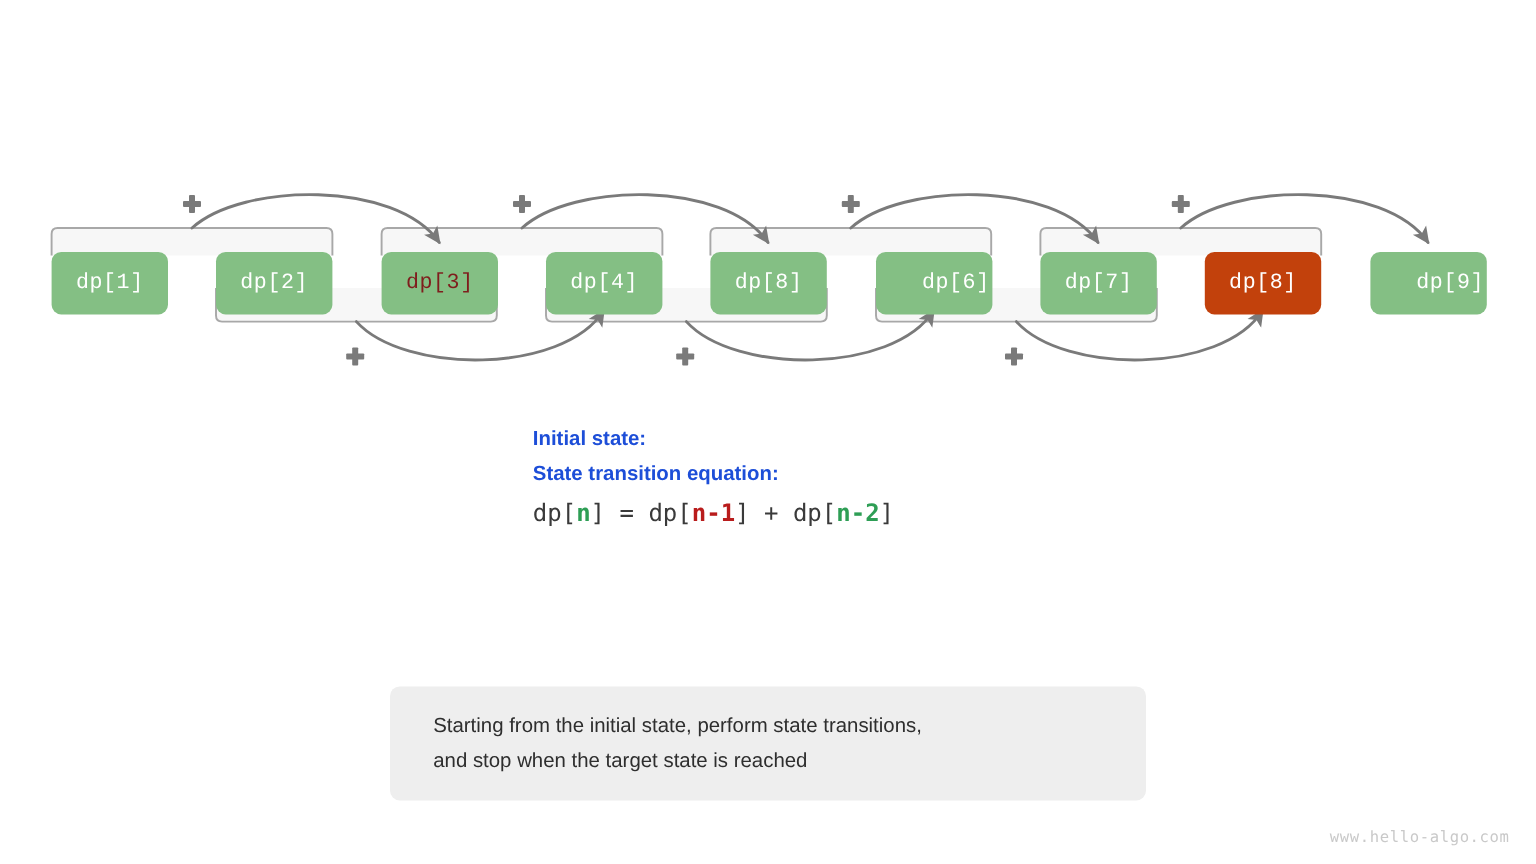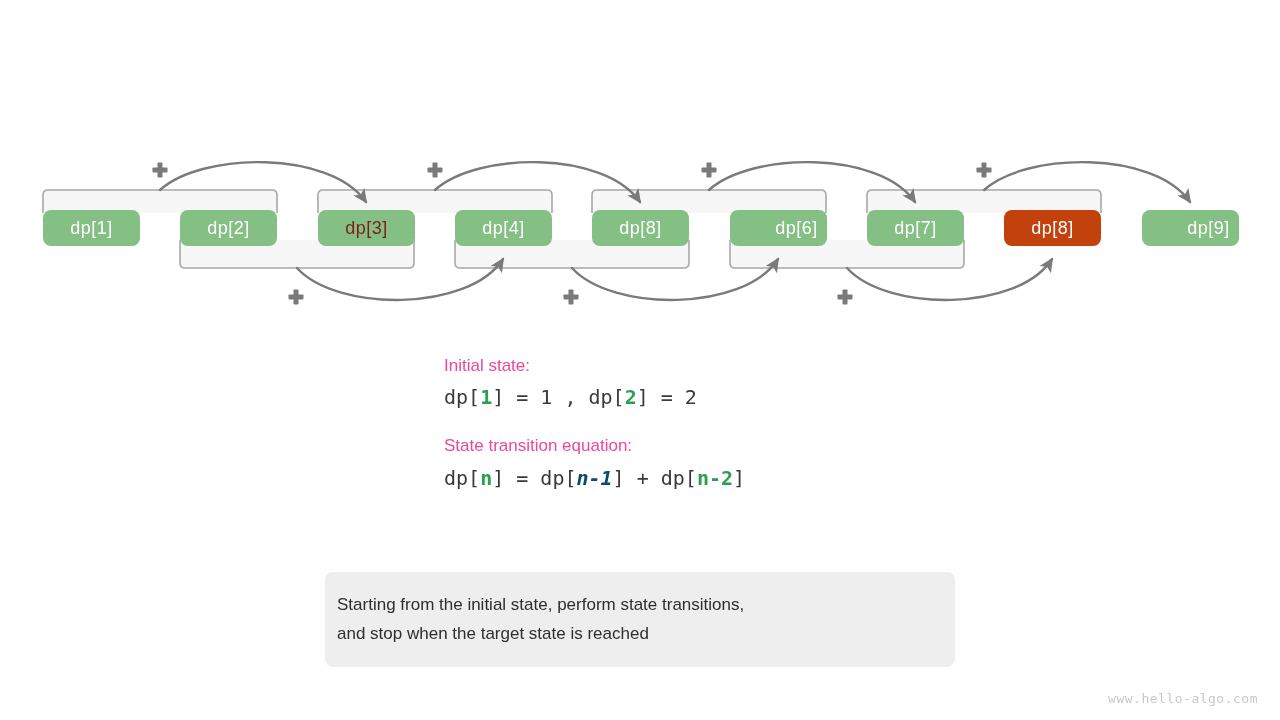--- a/index.html
+++ b/index.html
@@ -24,45 +24,45 @@
     width: 1280px; height: 340px;
   }
   #diagram-svg {
     position: absolute;
     left: 0; top: 0;
     width: 1280px; height: 340px;
   }
   .cell {
     position: absolute;
     width: 97px;
-    height: 36px;
+    height: 52px;
     border-radius: 8px;
     background: #84bf84;
     color: #ffffff;
-    font-family: Liberation Sans, sans-serif;
+    font-family: Liberation Mono, monospace;
     font-size: 18px;
     letter-spacing: 0.5px;
     display: flex;
     align-items: center;
     justify-content: center;
     z-index: 3;
   }
 
   
   #explain {
     position: absolute;
     left: 444px;
     top: 356px;
     width: 520px;
   }
   .exp-head {
     font-family: "Liberation Sans", sans-serif;
     font-size: 17px;
-    font-weight: normal;
-    color: #ec4899;
+    font-weight: bold;
+    color: #1d4ed8;
     margin: 0 0 9px 0;
     line-height: 1.2;
   }
   .exp-formula {
     font-family: "DejaVu Sans Mono", "Liberation Mono", monospace;
     font-size: 20px;
     color: #3a3a3a;
     margin: 0 0 26px 0;
     line-height: 1.25;
     white-space: pre;
@@ -79,21 +79,21 @@
     background: #eeeeee;
     border-radius: 8px;
     display: flex;
     align-items: center;
   }
   #note-text {
     font-family: "Liberation Sans", sans-serif;
     font-size: 17px;
     color: #2e2e2e;
     line-height: 1.65;
-    padding: 0 12px;
+    padding: 0 36px;
     white-space: pre-line;
   }
 
   
   #watermark {
     position: absolute;
     right: 22px;
     bottom: 14px;
     font-family: "DejaVu Sans Mono", "Liberation Mono", monospace;
     font-size: 13px;
@@ -173,23 +173,22 @@
         <div class="cell" style="left: 592px; top: 210px; background: rgb(132, 191, 132); color: rgb(255, 255, 255);">dp[8]</div>
         <div class="cell" style="left: 730px; top: 210px; background: rgb(132, 191, 132); color: rgb(255, 255, 255); padding-left: 36px;">dp[6]</div>
         <div class="cell" style="left: 867px; top: 210px; background: rgb(132, 191, 132); color: rgb(255, 255, 255);">dp[7]</div>
         <div class="cell" style="left: 1004px; top: 210px; background: #c2410c; color: rgb(255, 255, 255);">dp[8]</div>
         <div class="cell" style="left: 1142px; top: 210px; background: rgb(132, 191, 132); color: rgb(255, 255, 255); padding-left: 36px;">dp[9]</div>
       </div>
   </div>
 
   <div id="explain">
     <p class="exp-head">Initial state:</p>
-    <p class="exp-formula" id="f-initial"><span>dp[</span><span class="hl" style="color: rgb(46, 158, 85);">1</span><span>] = 1 , dp[</span><span class="hl" style="color: rgb(46, 158, 85);">2</span><span>] = 2</span></p>
     <p class="exp-head">State transition equation:</p>
-    <p class="exp-formula" id="f-transition"><span>dp[</span><span class="hl" style="color: rgb(46, 158, 85);">n</span><span>] = dp[</span><span class="hl" style="color: #0c4a6e; font-style: italic;">n-1</span><span>] + dp[</span><span class="hl" style="color: rgb(46, 158, 85);">n-2</span><span>]</span></p>
+    <p class="exp-formula" id="f-transition"><span>dp[</span><span class="hl" style="color: rgb(46, 158, 85);">n</span><span>] = dp[</span><span class="hl" style="color: #b91c1c;">n-1</span><span>] + dp[</span><span class="hl" style="color: rgb(46, 158, 85);">n-2</span><span>]</span></p>
   </div>
 
   <div id="note">
     <div id="note-text">Starting from the initial state, perform state transitions,
 and stop when the target state is reached</div>
   </div>
 
   <div id="watermark">www.hello-algo.com</div>
 
 </div>

